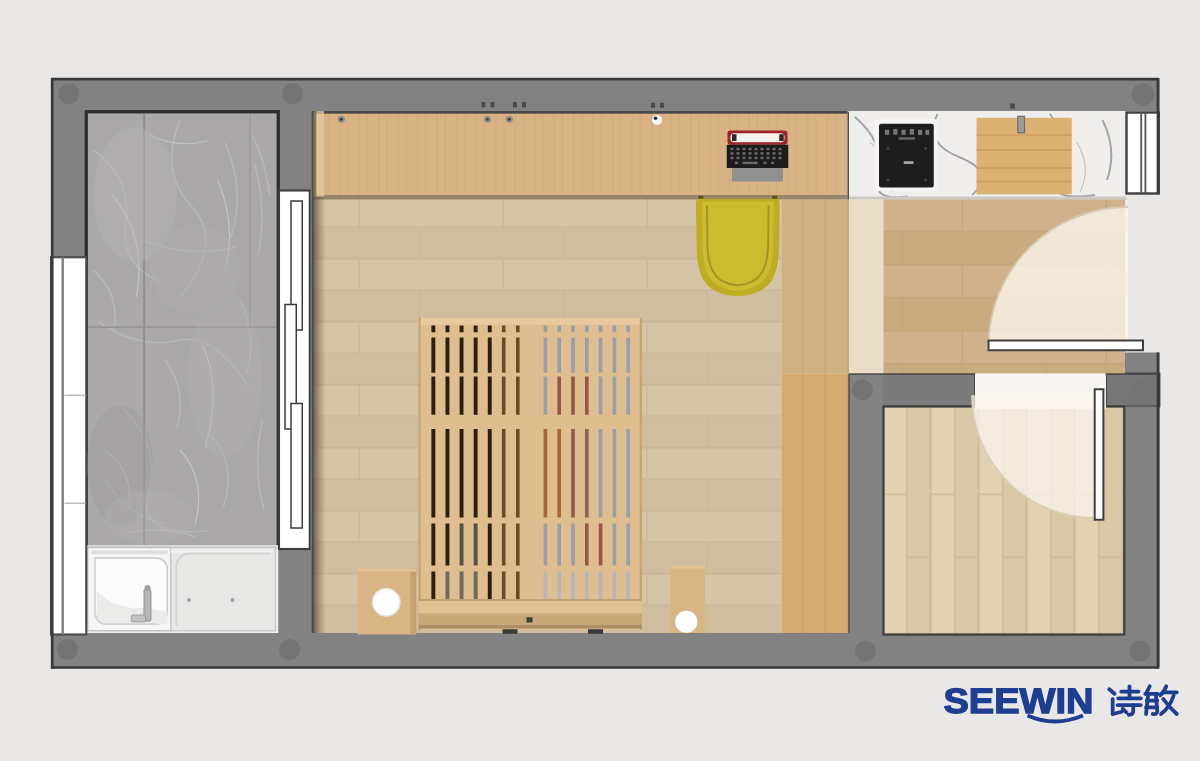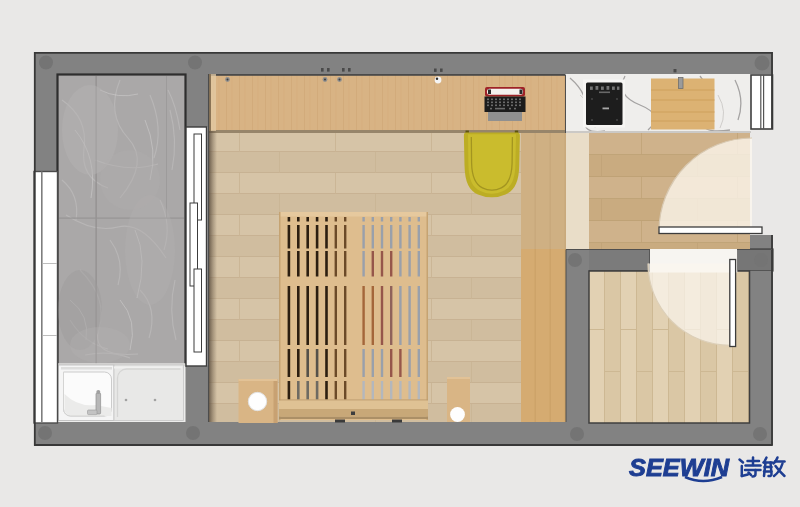--- a/index.html
+++ b/index.html
@@ -1,16 +1,16 @@
 <!DOCTYPE html>
 <html><head>
 <meta charset="utf-8">
 <style>
 html,body{margin:0;padding:0;background:#e9e8e7;font-family:"Liberation Sans",sans-serif;}
-#stage{position:relative;width:800px;height:507px;overflow:hidden;font-style:italic;}
+#stage{position:relative;width:800px;height:507px;overflow:hidden;}
 </style>
 </head>
 <body>
 <div id="stage">
 <svg width="800" height="507" viewBox="0 0 800 507" xmlns="http://www.w3.org/2000/svg">
 <defs>
 <pattern id="floorH" width="96" height="42" patternUnits="userSpaceOnUse" x="209" y="131">
   <rect width="96" height="21" fill="#d6c4a7"></rect>
   <rect y="21" width="96" height="21" fill="#d0bd9f"></rect>
   <rect y="20" width="96" height="1" fill="#c7b191" opacity="0.9"></rect>

